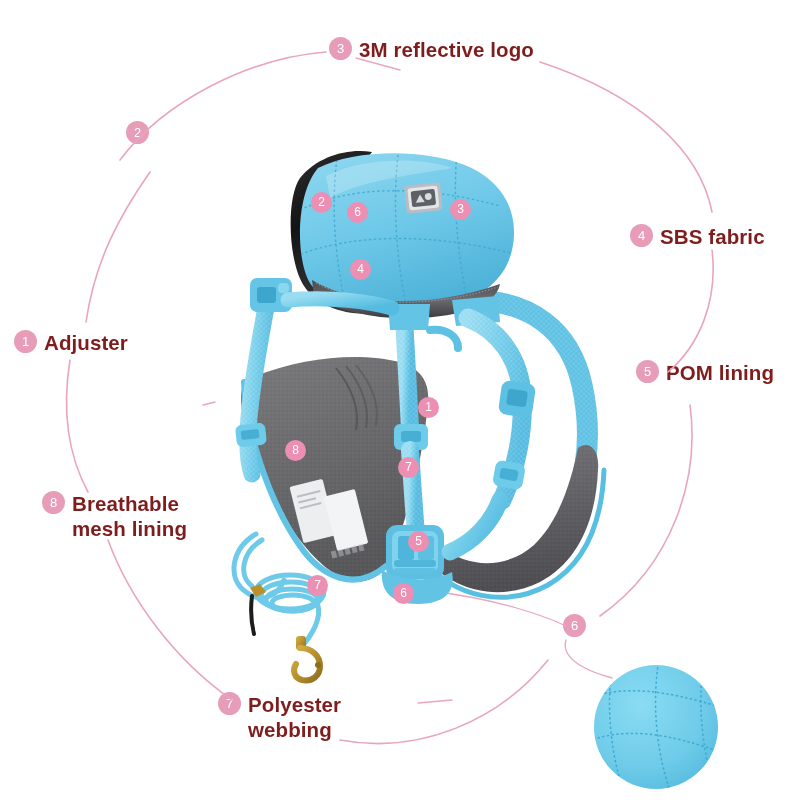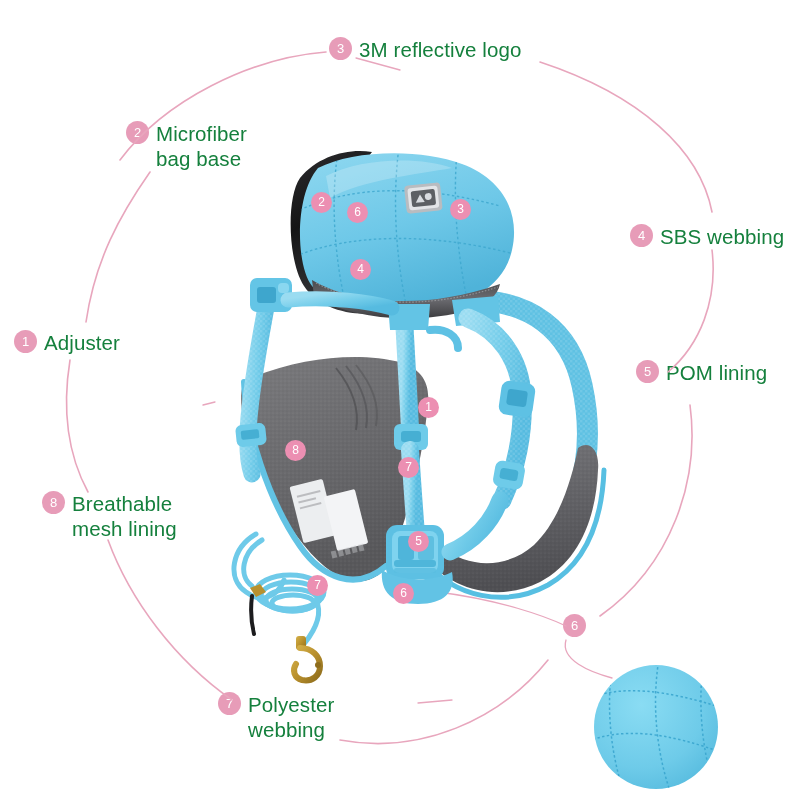--- a/index.html
+++ b/index.html
@@ -12,22 +12,22 @@
 
   
   .callout{position:absolute;display:flex;align-items:flex-start;gap:7px;}
   .badge{
     flex:0 0 auto;width:23px;height:23px;border-radius:50%;
     background:#e79cb8;color:#ffffff;
     font-size:13px;line-height:23px;text-align:center;font-weight:400;
     font-family:"Liberation Sans", sans-serif;
   }
   .calltext{
-    color:#15803d;font-size:20.5px;line-height:25px;white-space:pre-line;
-    letter-spacing:.1px;padding-top:0px;
+    color:#7f1d1d;font-size:20.5px;line-height:25px;white-space:pre-line;
+    letter-spacing:.1px;padding-top:0px;font-weight:bold;
   }
 
   
   .marker{
     position:absolute;width:21px;height:21px;border-radius:50%;
     background:#ec8fb2;color:#fff;font-size:12px;line-height:21px;
     text-align:center;z-index:60;
   }
 
   
@@ -296,27 +296,25 @@
   <div class="marker" style="left:393px;top:583px;">6</div>
   <div class="marker" style="left:307px;top:575px;">7</div>
 
   <div class="callout" style="left:329px;top:37px;">
     <div class="badge">3</div>
     <div class="calltext">3M reflective logo</div>
   </div>
 
   <div class="callout" style="left:126px;top:121px;">
     <div class="badge">2</div>
-    <div class="calltext">Microfiber
-bag base</div>
   </div>
 
   <div class="callout" style="left:630px;top:224px;">
     <div class="badge">4</div>
-    <div class="calltext">SBS webbing</div>
+    <div class="calltext">SBS fabric</div>
   </div>
 
   <div class="callout" style="left:14px;top:330px;">
     <div class="badge">1</div>
     <div class="calltext">Adjuster</div>
   </div>
 
   <div class="callout" style="left:636px;top:360px;">
     <div class="badge">5</div>
     <div class="calltext">POM lining</div>

